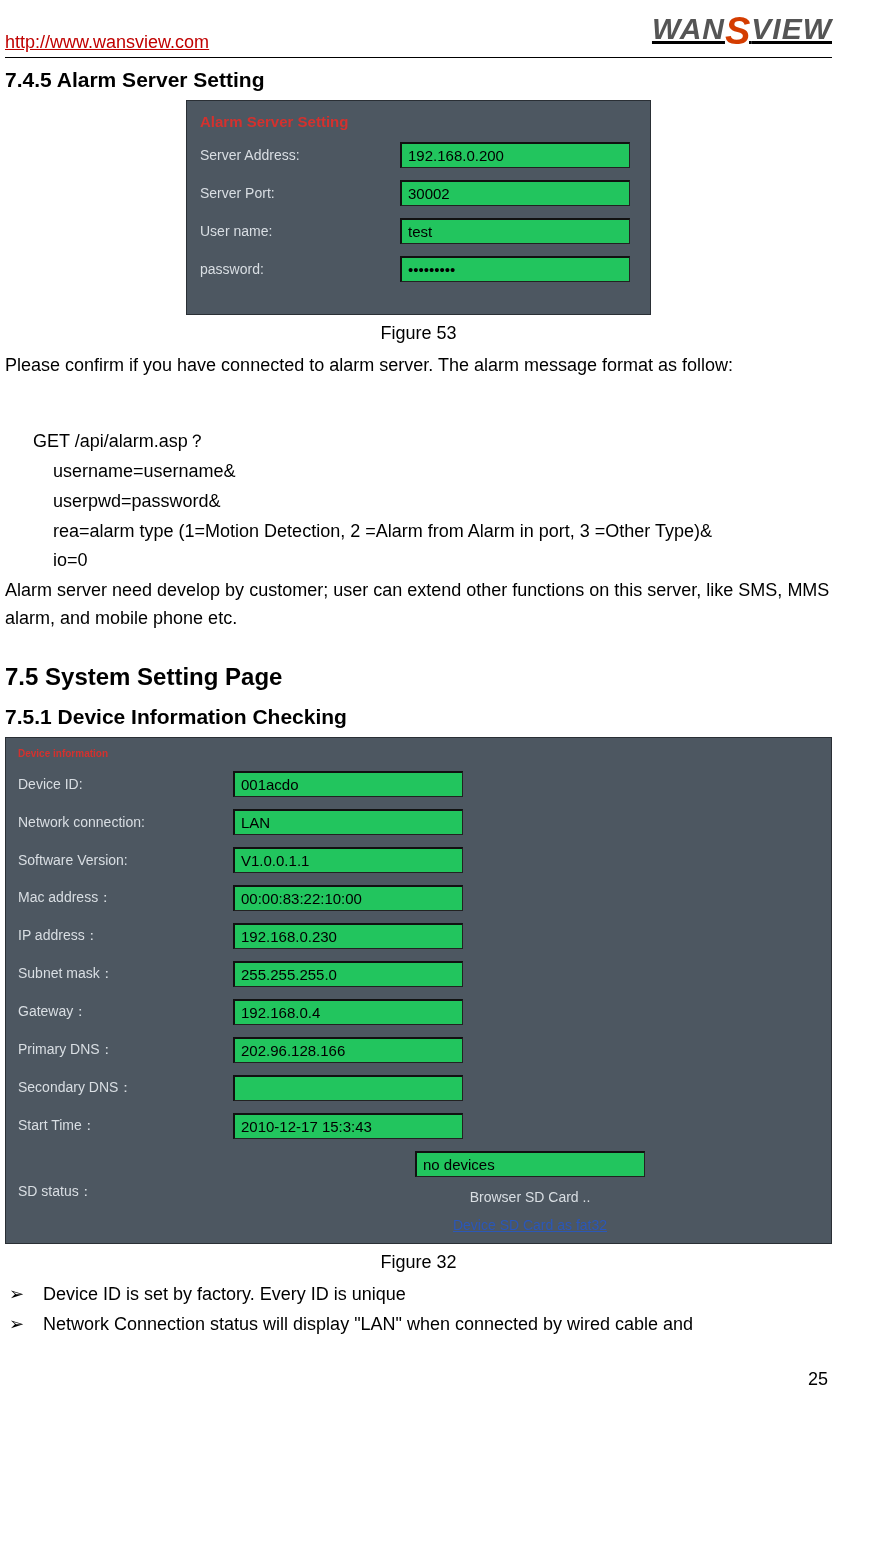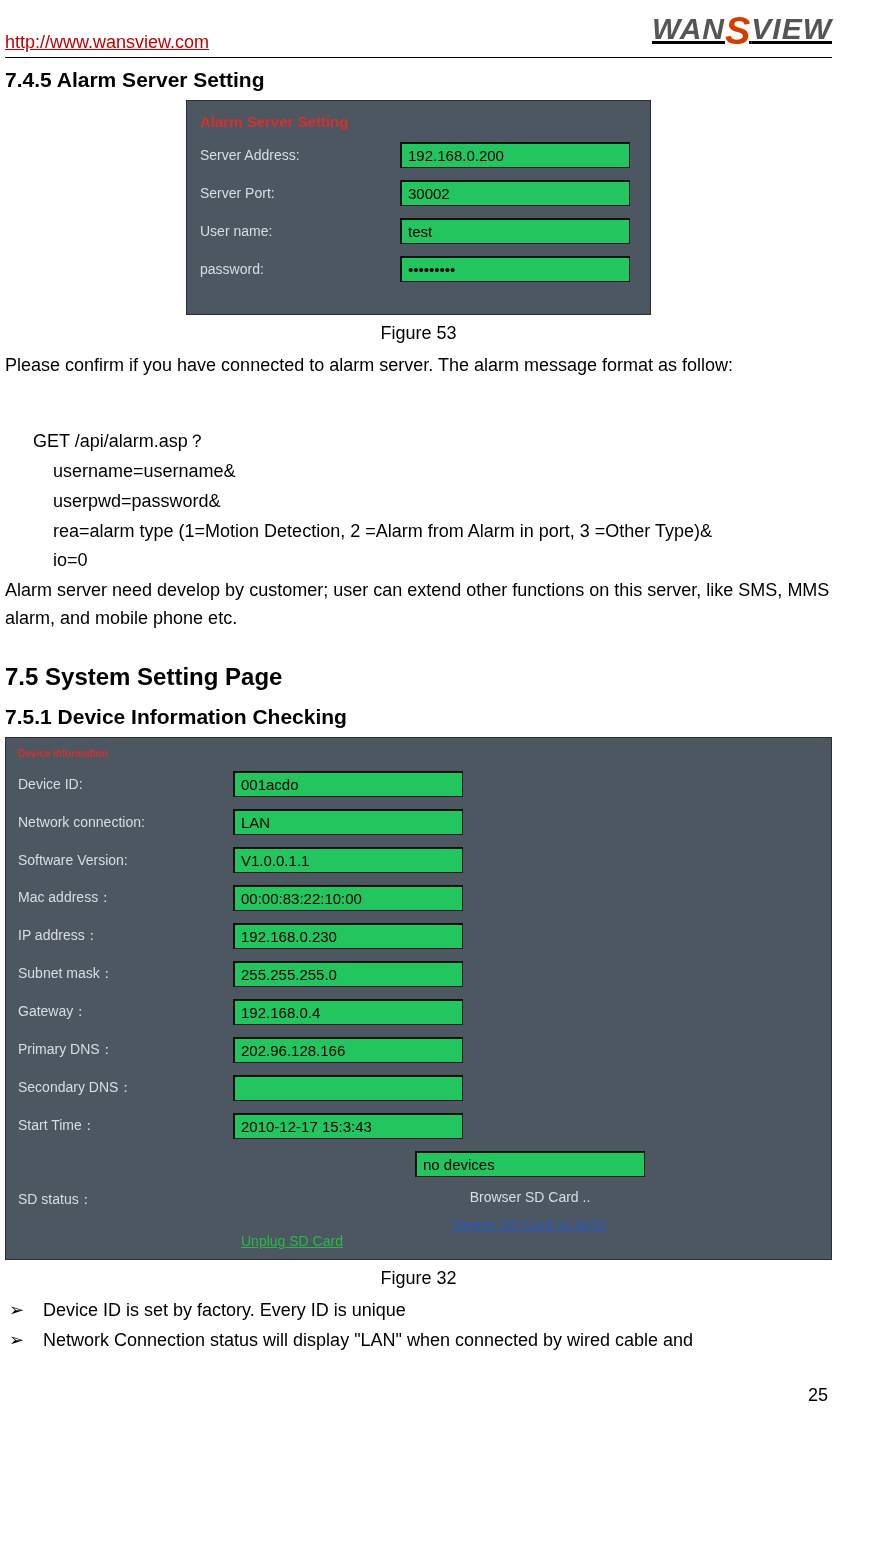--- a/index.html
+++ b/index.html
@@ -211,21 +211,20 @@
       <input class="field-input" value="2010-12-17 15:3:43" style="">
     </div>
     <div class="field-row" style="margin-bottom:4px;gap:8px;">
       <div class="lbl">SD status：</div>
       <div style="flex:1">
         <div class="sd-row">
           <input class="field-input sd-input" value="no devices" style="">
           <span class="browser-link">Browser SD Card ..</span>
           <span class="fmt-link">Device SD Card as fat32</span>
         </div>
-        <div><span class="unplug-link">Unplug SD Card</span></div>
       </div>
     </div>
   </div>
 
   <div class="caption">Figure 32</div>
 
   <div class="bullet-row">
     <div class="arrow">➢</div>
     <div class="btxt">Device ID is set by factory. Every ID is unique</div>
   </div>

